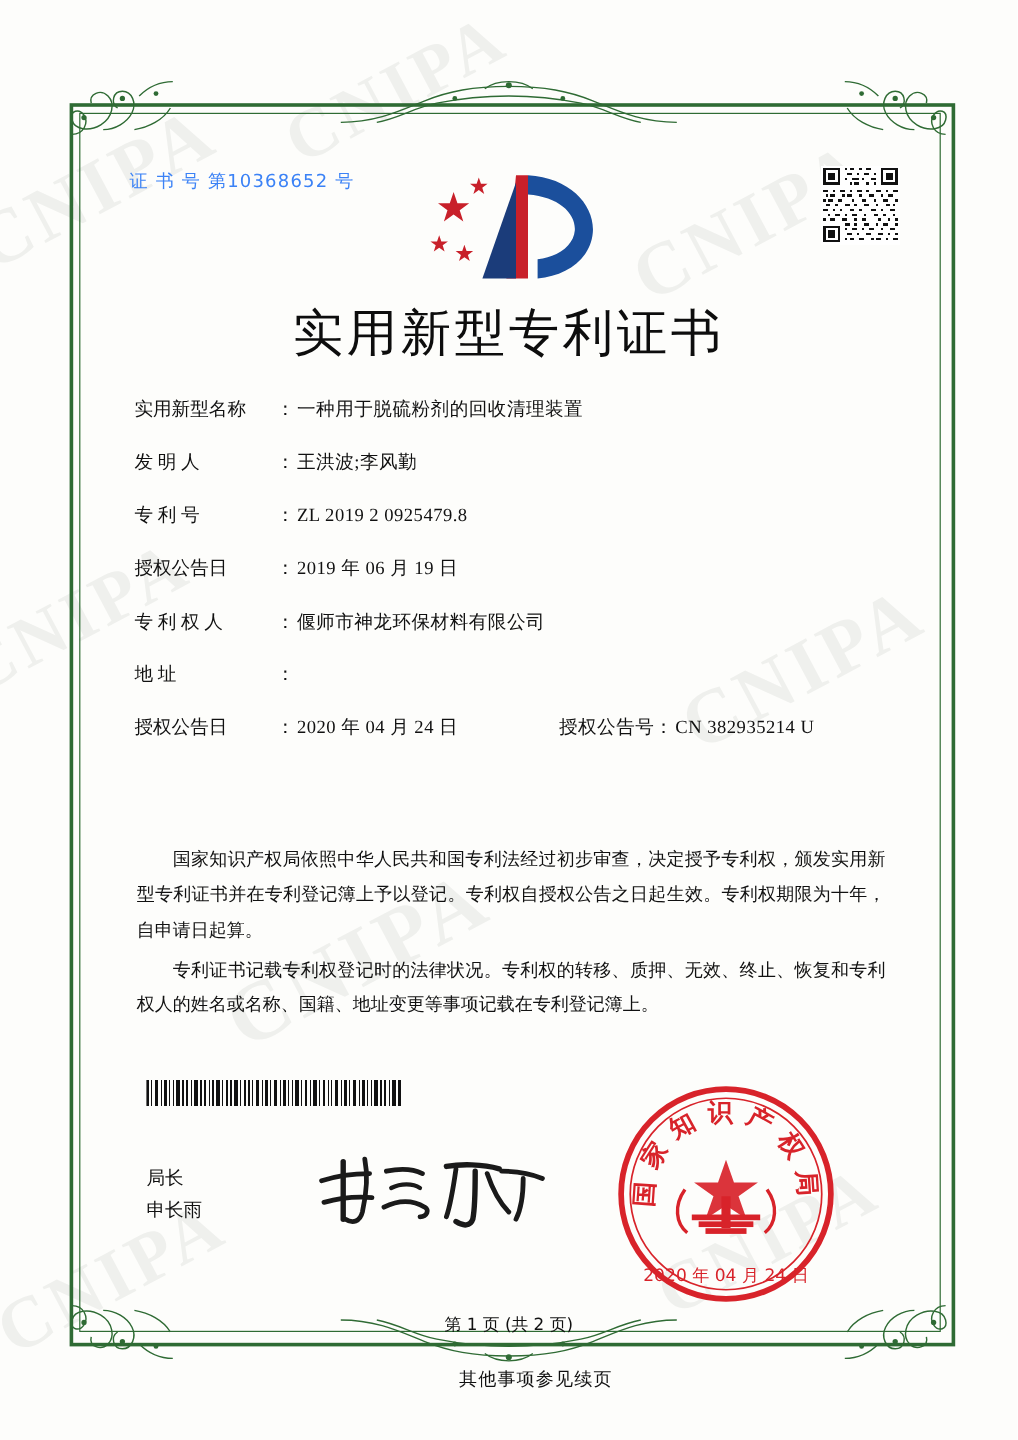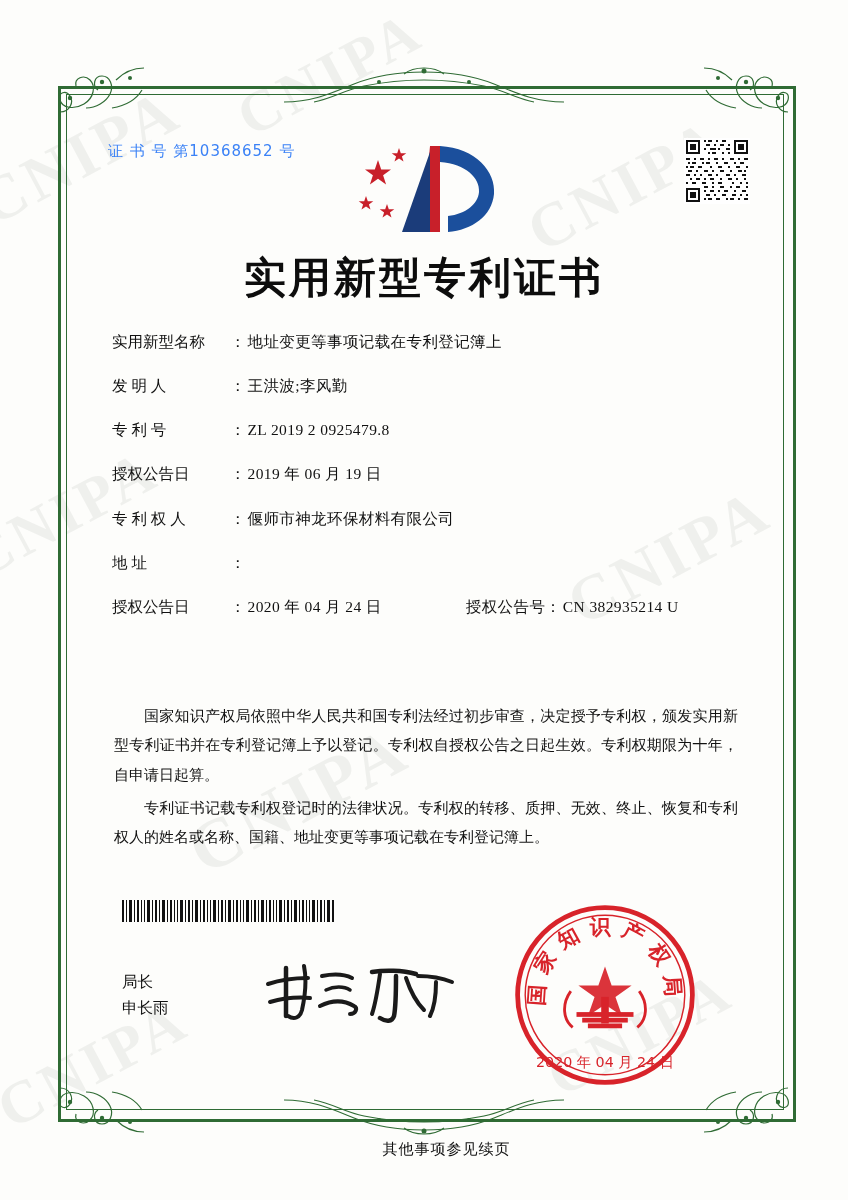--- a/index.html
+++ b/index.html
@@ -133,21 +133,21 @@
   }
   .emblem svg { display: block; width: 100%; height: 100%; }
 
   .doc-title {
     position: absolute;
     left: 0;
     right: 0;
     top: 140px;
     text-align: center;
     font-family: "DejaVu Sans", sans-serif;
-    font-weight: bold;
+    font-weight: normal;
     font-size: 42px;
     letter-spacing: 3px;
     color: #0d0d0d;
   }
 
   .fields {
     position: absolute;
     left: 22px;
     top: 222px;
     width: 630px;
@@ -482,21 +482,21 @@
         </g>
       </svg>
     </div>
 
     <div class="doc-title">实用新型专利证书</div>
 
     <div class="fields">
       <div class="field-row">
         <span class="field-label">实用新型名称</span>
           <span class="field-colon">：</span>
-        <span class="field-value">地址变更等事项记载在专利登记簿上</span>
+        <span class="field-value">一种用于脱硫粉剂的回收清理装置</span>
       </div>
       <div class="field-row">
         <span class="field-label">发    明    人</span>
           <span class="field-colon">：</span>
         <span class="field-value">王洪波;李风勤</span>
       </div>
       <div class="field-row">
         <span class="field-label">专    利    号</span>
           <span class="field-colon">：</span>
         <span class="field-value">ZL 2019 2 0925479.8</span>
@@ -636,17 +636,18 @@
           <rect x="-24" y="20" width="48" height="5" fill="#d8232a"></rect>
           <rect x="-18" y="26" width="36" height="5" fill="#d8232a"></rect>
           <rect x="-4" y="-2" width="8" height="28" fill="#d8232a"></rect>
           <path d="M-36 -8 C-46 6 -44 22 -34 30" fill="none" stroke="#d8232a" stroke-width="3"></path>
           <path d="M36 -8 C46 6 44 22 34 30" fill="none" stroke="#d8232a" stroke-width="3"></path>
         </g>
         <text x="100" y="176" text-anchor="middle" font-size="15" fill="#d8232a" font-family="'DejaVu Sans', sans-serif">2020 年 04 月 24 日</text>
       </svg>
     </div>
 
+    <div class="page-num">第 1 页 (共 2 页)</div>
   </div>
 
   <div class="bottom-note">其他事项参见续页</div>
 
 </div>
 
 </body></html>

